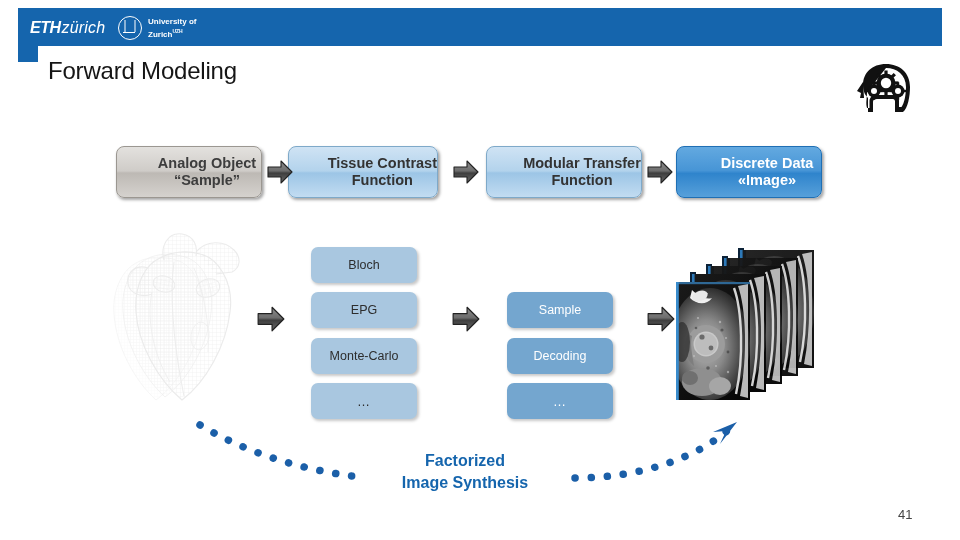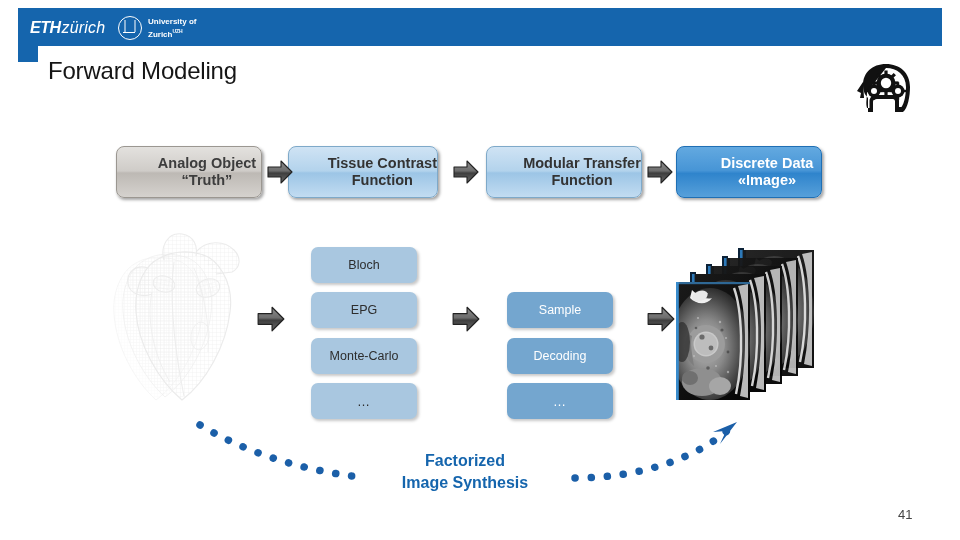--- a/index.html
+++ b/index.html
@@ -173,21 +173,21 @@
         <rect x="-8.8" y="-1.2" width="3" height="2.4"></rect>
         <rect x="5.8" y="-1.2" width="3" height="2.4"></rect>
       </g>
       <circle cx="43" cy="29" r="3" fill="#ffffff"></circle>
     </svg>
   </div>
 
   <div class="flowbox fb-gray">
     <div>
       <span>Analog Object</span><br>
-      <span>“Truth”</span>
+      <span>“Sample”</span>
     </div>
   </div>
 
   <div class="flowbox fb-lblue1">
     <div>
       <span>Tissue Contrast</span><br>
       <span>Function</span>
     </div>
   </div>
 

